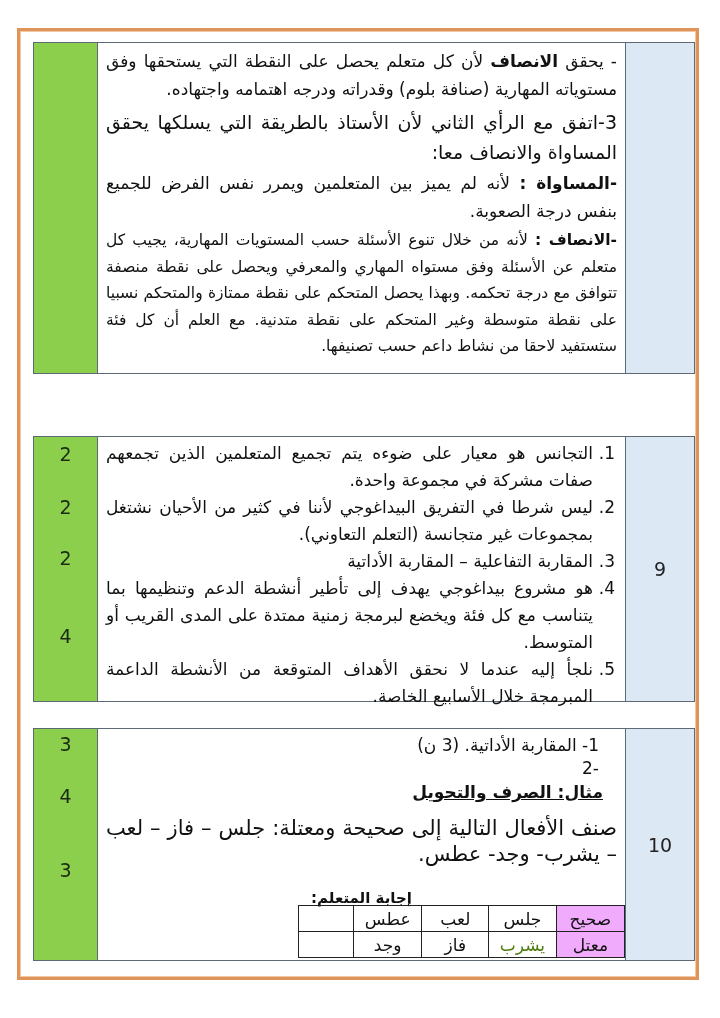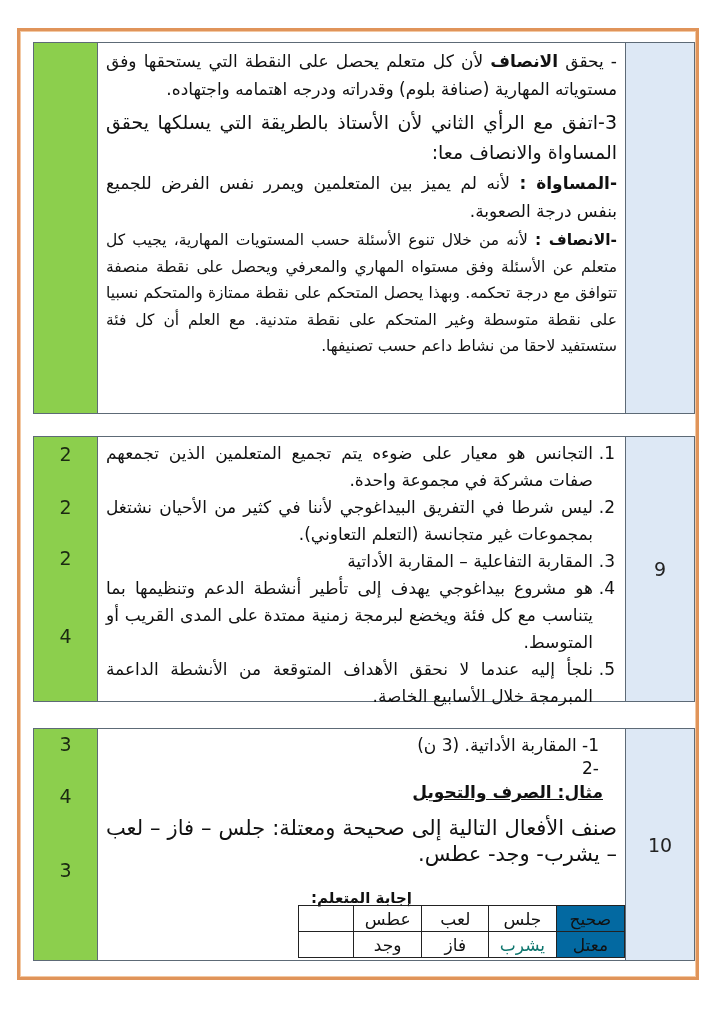--- a/index.html
+++ b/index.html
@@ -16,32 +16,32 @@
     .score { position: absolute; left: 0; width: 100%; text-align: center; font-size: 19px; color: #1b2a12; }
     p.ln { margin: 0; font-size: 17px; line-height: 28px; }
     .bold { font-weight: bold; }
     ol.items { margin: 0; padding: 0; list-style: none; }
     ol.items li { font-size: 17px; line-height: 27px; padding-right: 24px; position: relative; }
     ol.items li .idx { position: absolute; right: 2px; top: 0; }
     .under { text-decoration: underline; font-weight: bold; }
     .center { text-align: center; }
     .inner { position: absolute; left: 200px; top: 176px; border-collapse: collapse; direction: rtl; }
     .inner td { border: 1.5px solid #222; height: 25px; font-size: 17px; text-align: center; padding: 0 6px; }
-    .inner td.hdr { background: #0369a1; width: 56px; }
+    .inner td.hdr { background: #f0abfc; width: 56px; }
     .inner td.c { width: 55px; }
     .inner td.c-wide { width: 56px; }
     .inner td.empty { width: 44px; }
-    .red { color: #0f766e; }
+    .red { color: #4d7c0f; }
   </style>
 </head>
 <body>
 
 <div class="frame"></div>
 
-<div class="qtable" style="top:42px;height:372px;">
+<div class="qtable" style="top:42px;height:332px;">
   <div class="col-score"></div>
   <div class="col-body" style="padding-top:4px;">
     <p class="ln">
       <span>- يحقق </span><span class="bold">الانصاف</span><span> لأن كل متعلم يحصل على النقطة التي يستحقها وفق مستوياته المهارية (صنافة بلوم) وقدراته ودرجه اهتمامه واجتهاده.</span>
     </p>
     <p class="ln" style="font-size:19px;line-height:30px;margin-top:4px;">3-اتفق مع الرأي الثاني لأن الأستاذ بالطريقة التي يسلكها يحقق المساواة والانصاف معا:</p>
     <p class="ln" style="margin-top:2px;">
       <span class="bold">-المساواة :</span><span> لأنه لم يميز بين المتعلمين ويمرر نفس الفرض للجميع بنفس درجة الصعوبة.</span>
     </p>
     <p class="ln" style="font-size:15.5px;line-height:26.5px;margin-top:2px;">

